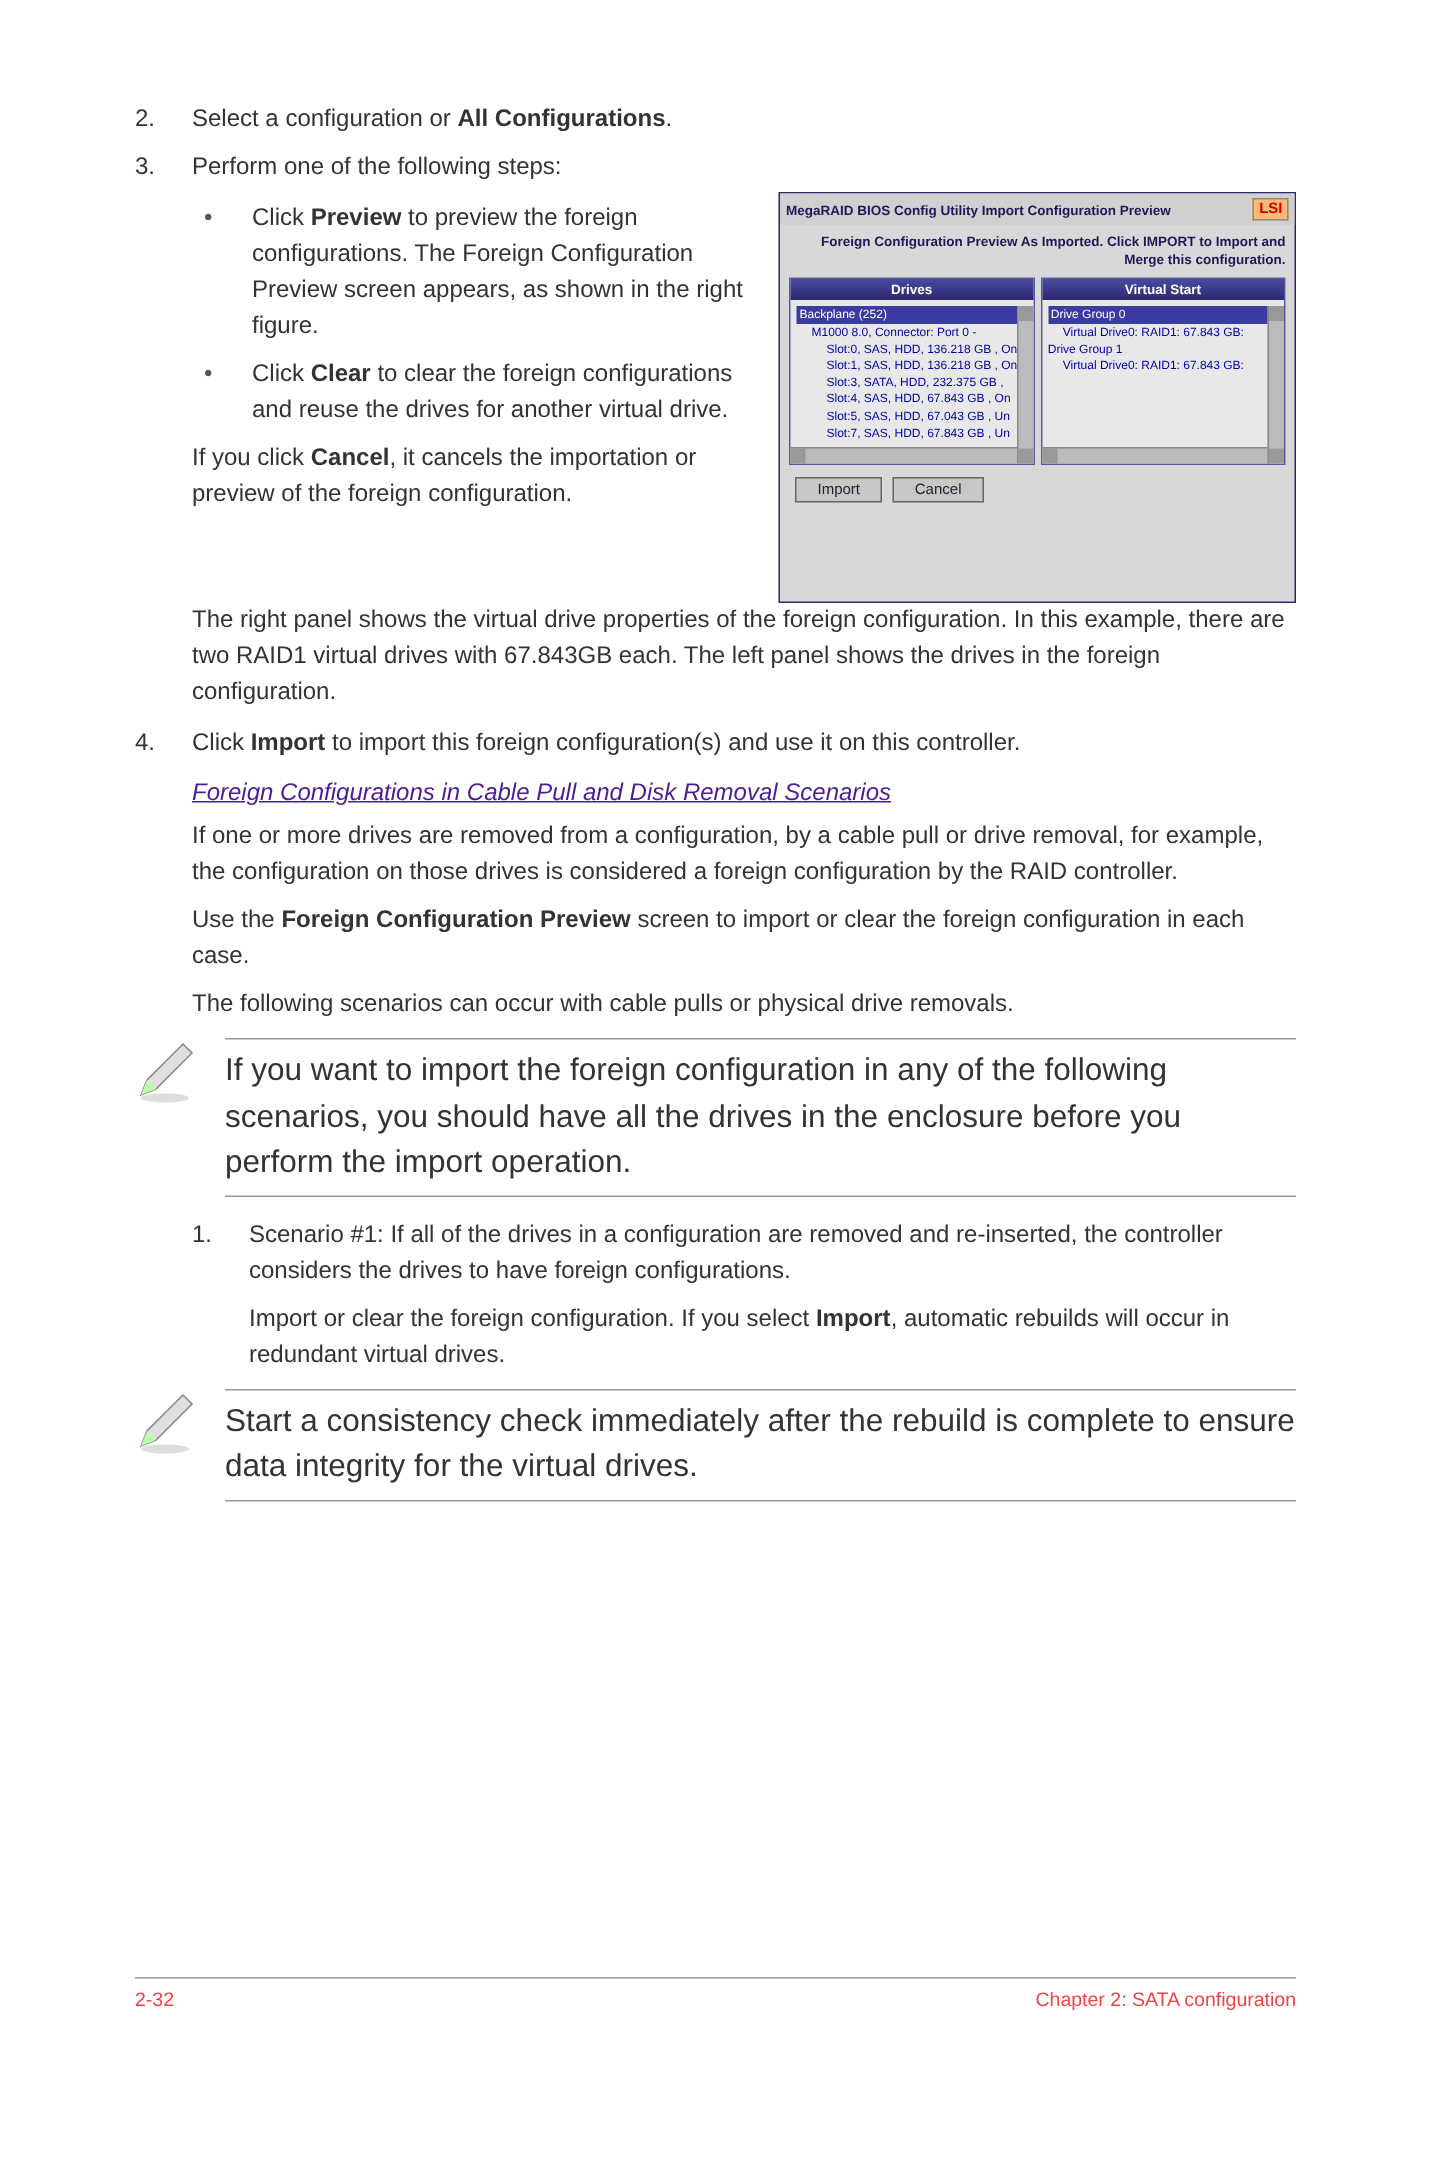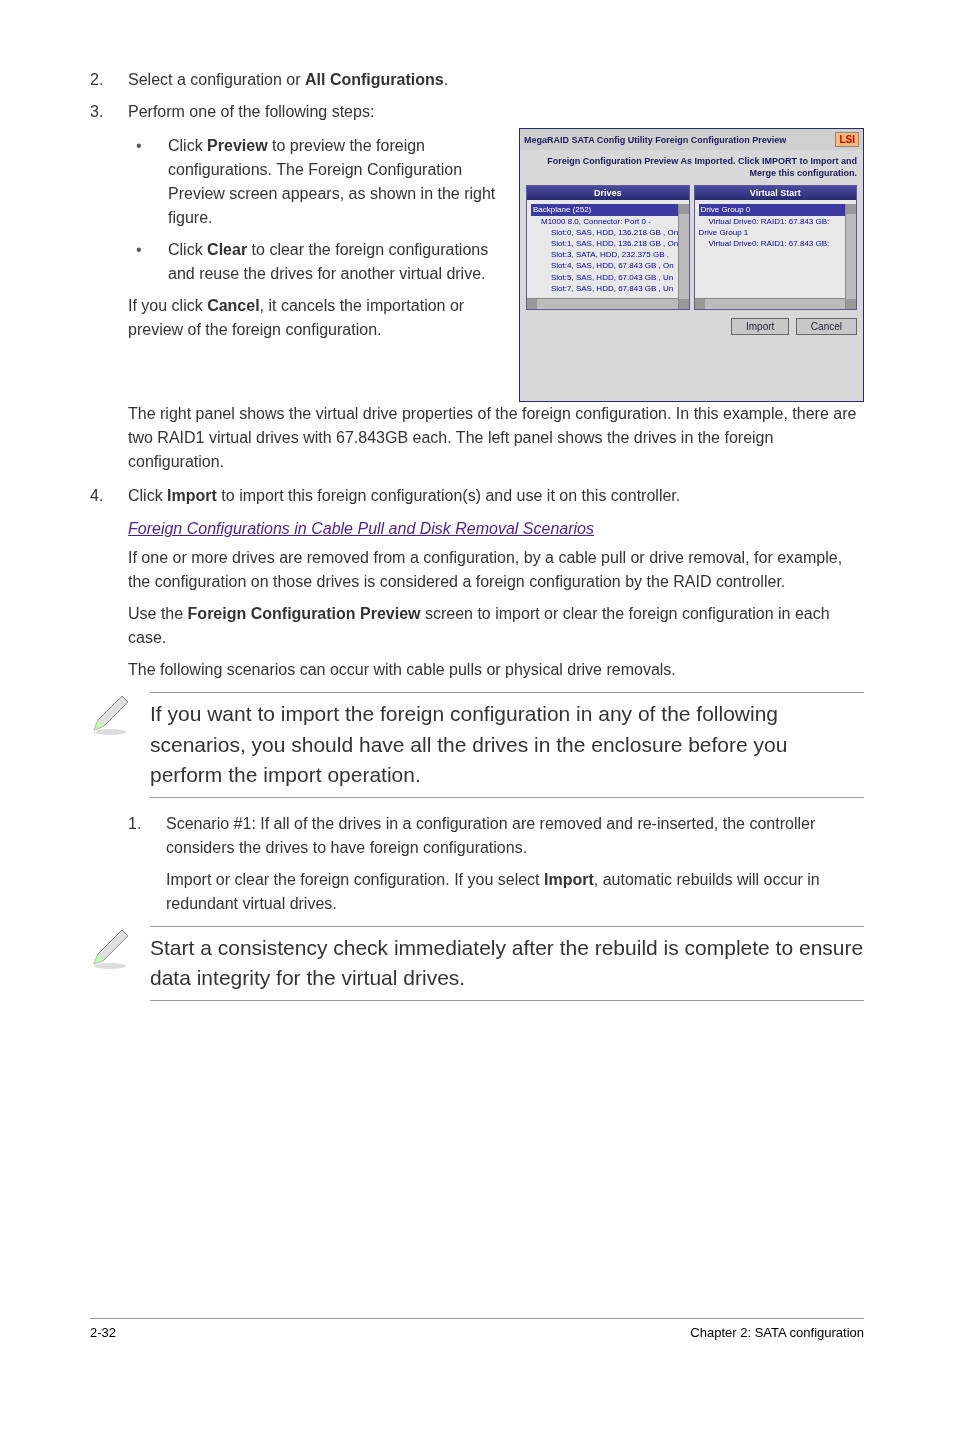--- a/index.html
+++ b/index.html
@@ -94,21 +94,21 @@
   .footer {
     position: absolute;
     bottom: 40px;
     left: 90px;
     right: 90px;
     border-top: 1px solid #999;
     padding-top: 6px;
     display: flex;
     justify-content: space-between;
     font-size: 13px;
-    color: #000000;
+    color: #ef4444;
   }
 
   
   .dialog {
     border: 1px solid #2a2a6a;
     background: #d8d8d8;
     font-size: 9px;
     color: #1a1a5a;
     font-family: Verdana, sans-serif;
   }
@@ -149,21 +149,21 @@
     height: 90px;
   }
   .tree .hilite { background: #3a3aa0; color: #fff; padding: 0 2px; }
   .tree .l1 { padding-left: 10px; }
   .tree .l2 { padding-left: 20px; white-space: nowrap; }
   .scroll-y { position:absolute; right:0; top:18px; bottom:0; width:10px; background:#bbb; border-left:1px solid #888;}
   .scroll-y::before{content:"";position:absolute;top:0;left:0;right:0;height:10px;background:#999;}
   .scroll-y::after{content:"";position:absolute;bottom:0;left:0;right:0;height:10px;background:#999;}
   .scroll-x { height:10px; background:#bbb; border-top:1px solid #888; display:flex; justify-content:space-between;}
   .scroll-x span{width:10px;background:#999;}
-  .dlg-btns { text-align: right; padding-top: 8px; }
+  .dlg-btns { text-align: left; padding-top: 8px; }
   .dlg-btn {
     display: inline-block;
     background: #c8c8c8;
     border: 1px solid #666;
     padding: 2px 14px;
     margin-left: 4px;
     font-size: 10px;
     color: #223;
   }
   .dlg-space { height: 60px; }
@@ -206,21 +206,21 @@
         </div>
         <div class="sub-para">
           <span>If you click </span><span class="bold">Cancel</span><span>, it cancels the importation or preview of the foreign configuration.</span>
         </div>
       </div>
     </div>
 
     <div class="float-right">
       <div class="dialog">
         <div class="dlg-title">
-          <span>MegaRAID SATA Config Utility Foreign Configuration Preview</span>
+          <span>MegaRAID BIOS Config Utility Import Configuration Preview</span>
           <span class="lsi-badge">LSI</span>
         </div>
         <div class="dlg-body">
           <div class="dlg-msg">Foreign Configuration Preview As Imported. Click IMPORT to Import and Merge this configuration.</div>
           <div class="dlg-cols">
             <div class="dlg-col">
               <div class="dlg-col-head">Drives</div>
               <div class="tree">
                 <div class="hilite">Backplane (252)</div>
                 <div class="l1">M1000 8.0, Connector: Port 0 -</div>

